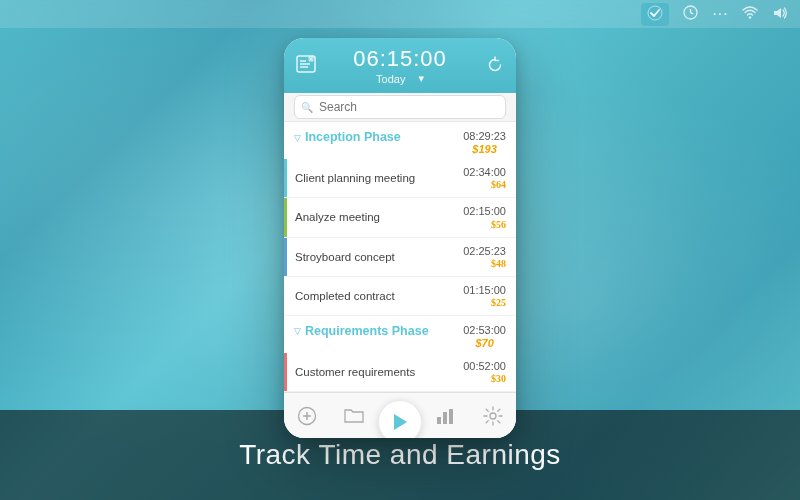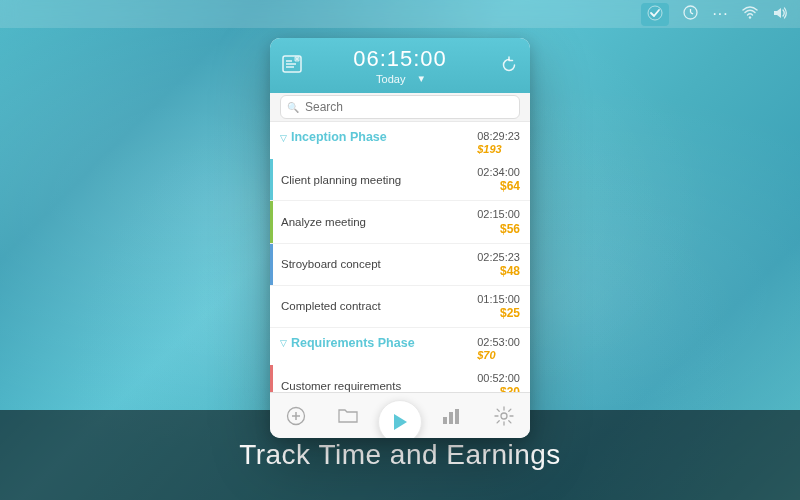--- a/index.html
+++ b/index.html
@@ -62,23 +62,23 @@
     }
 
     .menubar-icon.active {
       background: #4fb8c8;
       border-radius: 4px;
       padding: 2px 6px;
     }
 
     
     .app-window {
-      width: 260px;
+      width: 232px;
       background: white;
-      border-radius: 10px;
+      border-radius: 20px;
       box-shadow: 0 20px 60px rgba(0,0,0,0.3), 0 4px 15px rgba(0,0,0,0.2);
       overflow: hidden;
       position: absolute;
       top: 38px;
       left: 50%;
       transform: translateX(-50%);
       z-index: 5;
     }
 
     
@@ -188,21 +188,21 @@
       margin-top: 1px;
     }
 
     .phase-name {
       color: #5dc8d8;
       font-size: 12.5px;
       font-weight: 600;
     }
 
     .phase-right {
-      text-align: left;
+      text-align: center;
     }
 
     .phase-time {
       color: #555;
       font-size: 11px;
       line-height: 1.2;
     }
 
     .phase-earnings {
       color: #f0a500;
@@ -243,22 +243,23 @@
     }
 
     .task-time {
       color: #555;
       font-size: 11px;
       line-height: 1.2;
     }
 
     .task-earnings {
       color: #f0a500;
-      font-size: 12px;
+      font-size: 10px;
       font-weight: 600;
+      font-family: Liberation Serif, serif;
     }
 
     
     .app-footer {
       background: #f8f8f8;
       border-top: 1px solid #e0e0e0;
       padding: 0;
       display: flex;
       align-items: center;
       justify-content: space-around;

